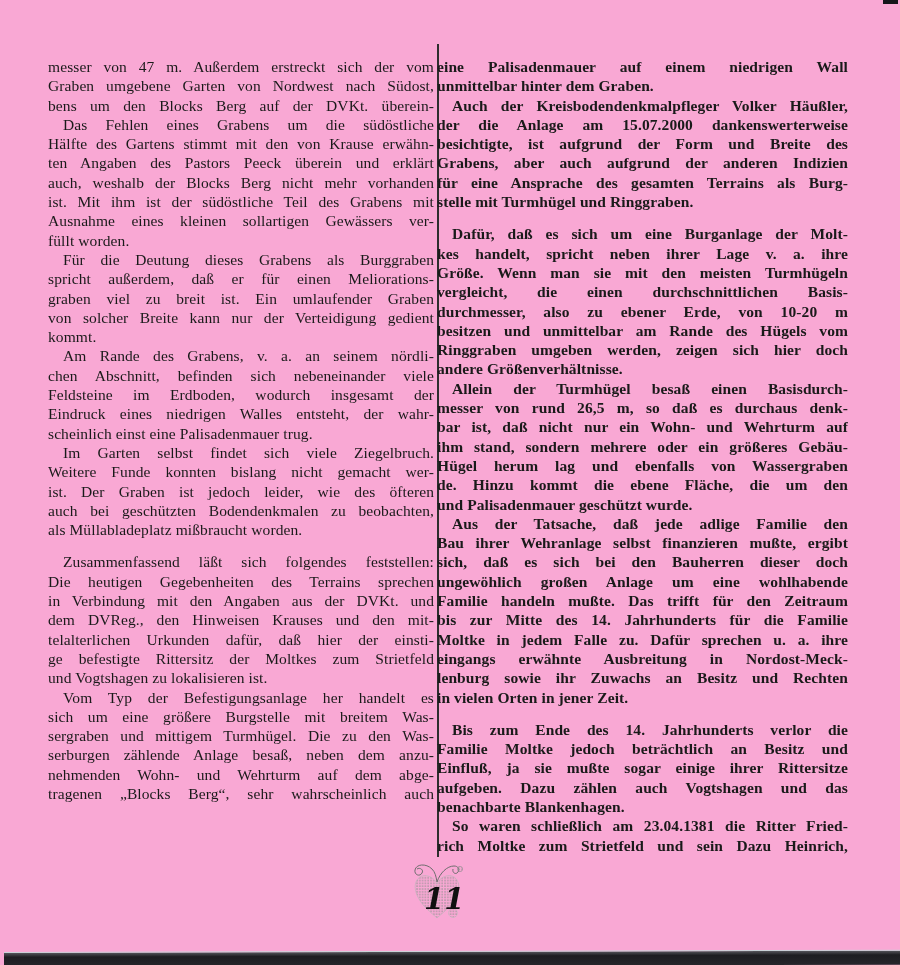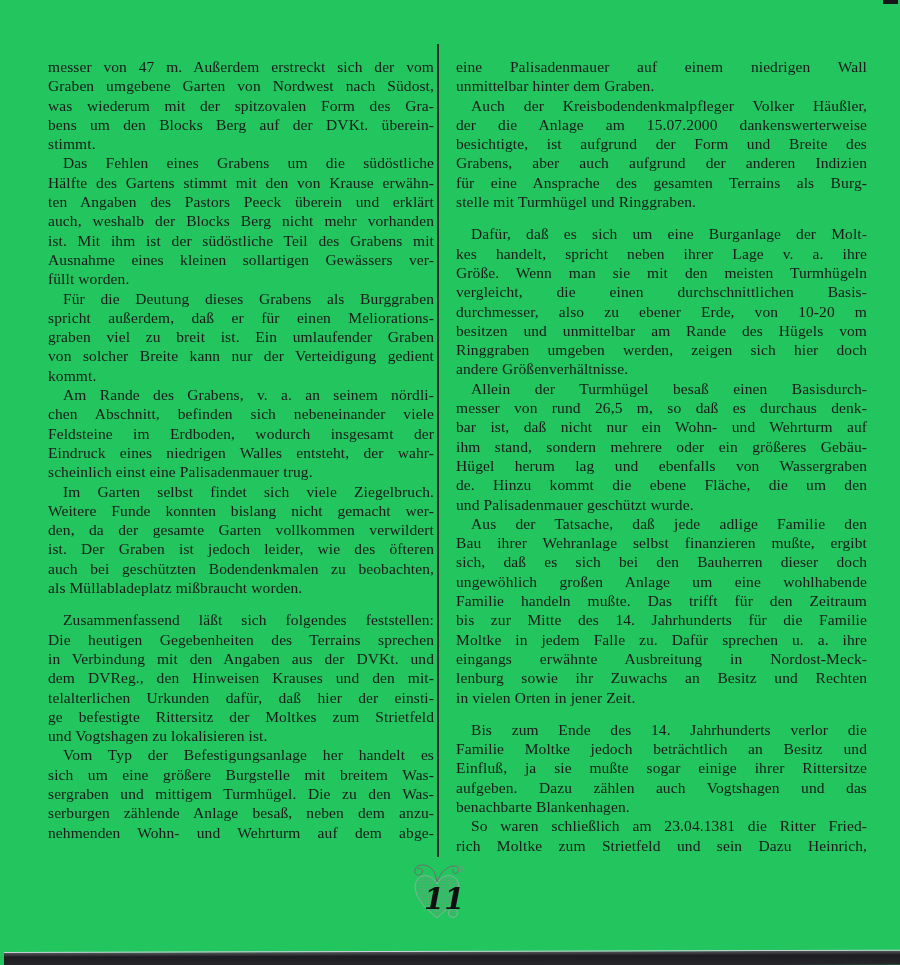--- a/index.html
+++ b/index.html
@@ -4,33 +4,33 @@
 <style>
   html, body { margin: 0; padding: 0; }
   body {
     width: 900px; height: 965px;
     background: #ffffff;
     font-family: "Liberation Serif", "DejaVu Serif", serif;
   }
   .page {
     position: relative;
     width: 900px; height: 965px;
-    background: #22c55e;
+    background: #f9a8d4;
     overflow: hidden;
     color: #1a1a1a;
   }
   .col {
     position: absolute;
     top: 57px;
     font-size: 15.5px;
     line-height: 19.3px;
     letter-spacing: 0.1px;
   }
   .col-left  { left: 48px;  width: 386px; }
-  .col-right { left: 456px; width: 411px; }
+  .col-right { left: 437px; width: 411px; font-weight: bold; }
   .para { margin: 0; }
   .para.gap { margin-top: 13px; }
   .line {
     text-align: justify;
     text-align-last: justify;
     height: 19.3px;
     overflow: hidden;
   }
   .line.last { text-align-last: left; }
   .para.indent .line:first-child { text-indent: 15px; }
@@ -63,23 +63,21 @@
 </style>
 </head>
 <body>
 
 <div class="page">
 
   <div class="col col-left" id="col-left">
       <div class="para">
         <div class="line">messer von 47 m. Außerdem erstreckt sich der vom</div>
         <div class="line">Graben umgebene Garten von Nordwest nach Südost,</div>
-        <div class="line">was wiederum mit der spitzovalen Form des Gra-</div>
         <div class="line">bens um den Blocks Berg auf der DVKt. überein-</div>
-        <div class="line last">stimmt.</div>
       </div>
       <div class="para indent">
         <div class="line">Das Fehlen eines Grabens um die südöstliche</div>
         <div class="line">Hälfte des Gartens stimmt mit den von Krause erwähn-</div>
         <div class="line">ten Angaben des Pastors Peeck überein und erklärt</div>
         <div class="line">auch, weshalb der Blocks Berg nicht mehr vorhanden</div>
         <div class="line">ist. Mit ihm ist der südöstliche Teil des Grabens mit</div>
         <div class="line">Ausnahme eines kleinen sollartigen Gewässers ver-</div>
         <div class="line last">füllt worden.</div>
       </div>
@@ -93,40 +91,40 @@
       <div class="para indent">
         <div class="line">Am Rande des Grabens, v. a. an seinem nördli-</div>
         <div class="line">chen Abschnitt, befinden sich nebeneinander viele</div>
         <div class="line">Feldsteine im Erdboden, wodurch insgesamt der</div>
         <div class="line">Eindruck eines niedrigen Walles entsteht, der wahr-</div>
         <div class="line last">scheinlich einst eine Palisadenmauer trug.</div>
       </div>
       <div class="para indent">
         <div class="line">Im Garten selbst findet sich viele Ziegelbruch.</div>
         <div class="line">Weitere Funde konnten bislang nicht gemacht wer-</div>
-        <div class="line">den, da der gesamte Garten vollkommen verwildert</div>
         <div class="line">ist. Der Graben ist jedoch leider, wie des öfteren</div>
         <div class="line">auch bei geschützten Bodendenkmalen zu beobachten,</div>
         <div class="line last">als Müllabladeplatz mißbraucht worden.</div>
       </div>
       <div class="para indent gap">
         <div class="line">Zusammenfassend läßt sich folgendes feststellen:</div>
         <div class="line">Die heutigen Gegebenheiten des Terrains sprechen</div>
         <div class="line">in Verbindung mit den Angaben aus der DVKt. und</div>
         <div class="line">dem DVReg., den Hinweisen Krauses und den mit-</div>
         <div class="line">telalterlichen Urkunden dafür, daß hier der einsti-</div>
         <div class="line">ge befestigte Rittersitz der Moltkes zum Strietfeld</div>
         <div class="line last">und Vogtshagen zu lokalisieren ist.</div>
       </div>
       <div class="para indent">
         <div class="line">Vom Typ der Befestigungsanlage her handelt es</div>
         <div class="line">sich um eine größere Burgstelle mit breitem Was-</div>
         <div class="line">sergraben und mittigem Turmhügel. Die zu den Was-</div>
         <div class="line">serburgen zählende Anlage besaß, neben dem anzu-</div>
         <div class="line">nehmenden Wohn- und Wehrturm auf dem abge-</div>
+        <div class="line">tragenen „Blocks Berg“, sehr wahrscheinlich auch</div>
       </div>
     </div>
 
   <div class="divider"></div>
 
   <div class="col col-right" id="col-right">
       <div class="para">
         <div class="line">eine Palisadenmauer auf einem niedrigen Wall</div>
         <div class="line last">unmittelbar hinter dem Graben.</div>
       </div>

